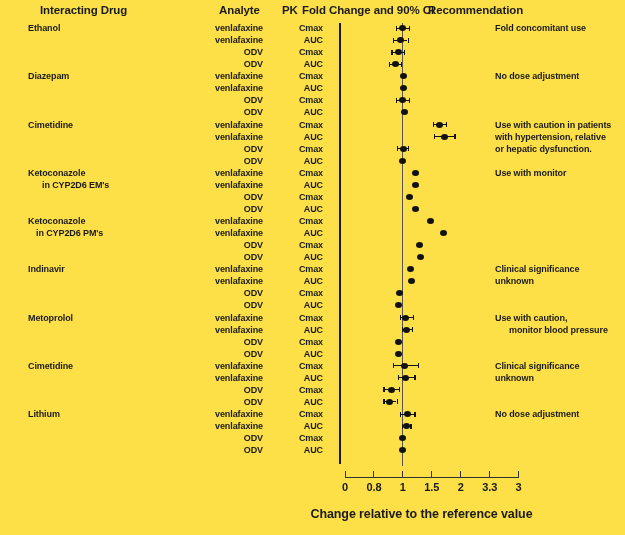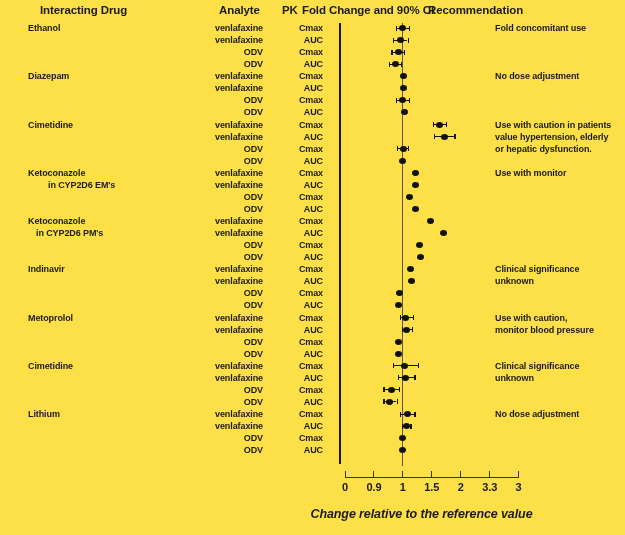--- a/index.html
+++ b/index.html
@@ -10,21 +10,21 @@
   .t{position:absolute;font-weight:bold;color:#1a1a1a;white-space:nowrap;letter-spacing:-0.1px;}
   .hdr{font-size:11.5px;line-height:14px;}
   .row-text{font-size:9px;line-height:12px;height:12px;}
   .ra{text-align:right;}
   .vline{position:absolute;background:#1a1a1a;}
   .dot{position:absolute;width:7px;height:6px;background:#111111;border-radius:50%;}
   .wl{position:absolute;height:1px;background:#111111;}
   .cap{position:absolute;width:1.2px;height:5px;background:#111111;}
   .tick{position:absolute;width:1px;height:6.5px;background:#333333;}
   .ticklab{position:absolute;width:30px;text-align:center;font-size:11px;line-height:12px;}
-  .axis-title{font-size:12.5px;width:253px;text-align:center;font-style:italic;}
+  .axis-title{font-size:12.5px;width:253px;text-align:center;}
 </style>
 </head>
 <body>
 
 <div id="fig">
 
   <div class="t hdr" style="left:40px;top:3px;">Interacting Drug</div>
   <div class="t hdr" style="left:219px;top:3px;">Analyte</div>
   <div class="t hdr" style="left:282px;top:3px;">PK</div>
   <div class="t hdr" style="left:302px;top:3px;">Fold Change and 90% CI</div>
@@ -72,21 +72,21 @@
       <div class="t row-text ra" style="left: 273px; top: 94.38px; width: 50px;">Cmax</div>
       <div class="wl" style="left: 396.5px; top: 99.88px; width: 12.15px;"></div>
       <div class="cap" style="left: 395.5px; top: 97.88px;"></div>
       <div class="cap" style="left: 408.66px; top: 97.88px;"></div>
       <div class="dot" style="left: 399.37px; top: 97.38px;"></div>
       <div class="t row-text ra" style="left: 153px; top: 106.44px; width: 110px;">ODV</div>
       <div class="t row-text ra" style="left: 273px; top: 106.44px; width: 50px;">AUC</div>
       <div class="dot" style="left: 400.53px; top: 109.44px;"></div>
       <div class="t row-text" style="left: 28px; top: 118.5px;">Cimetidine</div>
       <div class="t row-text" style="left: 495px; top: 118.5px;">Use with caution in patients</div>
-      <div class="t row-text" style="left: 495px; top: 130.57px;">value hypertension, elderly</div>
+      <div class="t row-text" style="left: 495px; top: 130.57px;">with hypertension, relative</div>
       <div class="t row-text" style="left: 495px; top: 142.63px;">or hepatic dysfunction.</div>
       <div class="t row-text ra" style="left: 153px; top: 118.5px; width: 110px;">venlafaxine</div>
       <div class="t row-text ra" style="left: 273px; top: 118.5px; width: 50px;">Cmax</div>
       <div class="wl" style="left: 434.12px; top: 124px; width: 12.15px;"></div>
       <div class="cap" style="left: 433.12px; top: 122px;"></div>
       <div class="cap" style="left: 446.27px; top: 122px;"></div>
       <div class="dot" style="left: 436.41px; top: 121.5px;"></div>
       <div class="t row-text ra" style="left: 153px; top: 130.57px; width: 110px;">venlafaxine</div>
       <div class="t row-text ra" style="left: 273px; top: 130.57px; width: 50px;">AUC</div>
       <div class="wl" style="left: 435.28px; top: 136.07px; width: 19.1px;"></div>
@@ -96,21 +96,21 @@
       <div class="t row-text ra" style="left: 153px; top: 142.63px; width: 110px;">ODV</div>
       <div class="t row-text ra" style="left: 273px; top: 142.63px; width: 50px;">Cmax</div>
       <div class="wl" style="left: 398.24px; top: 148.13px; width: 9.84px;"></div>
       <div class="cap" style="left: 397.24px; top: 146.13px;"></div>
       <div class="cap" style="left: 408.08px; top: 146.13px;"></div>
       <div class="dot" style="left: 399.95px; top: 145.63px;"></div>
       <div class="t row-text ra" style="left: 153px; top: 154.69px; width: 110px;">ODV</div>
       <div class="t row-text ra" style="left: 273px; top: 154.69px; width: 50px;">AUC</div>
       <div class="dot" style="left: 399.37px; top: 157.69px;"></div>
       <div class="t row-text" style="left: 28px; top: 166.76px;">Ketoconazole</div>
-      <div class="t row-text" style="left: 48px; top: 178.82px; text-align: right;">in CYP2D6 EM's</div>
+      <div class="t row-text" style="left: 42px; top: 178.82px; text-align: right;">in CYP2D6 EM's</div>
       <div class="t row-text" style="left: 495px; top: 166.76px;">Use with monitor</div>
       <div class="t row-text ra" style="left: 153px; top: 166.76px; width: 110px;">venlafaxine</div>
       <div class="t row-text ra" style="left: 273px; top: 166.76px; width: 50px;">Cmax</div>
       <div class="dot" style="left: 412.1px; top: 169.76px;"></div>
       <div class="t row-text ra" style="left: 153px; top: 178.82px; width: 110px;">venlafaxine</div>
       <div class="t row-text ra" style="left: 273px; top: 178.82px; width: 50px;">AUC</div>
       <div class="dot" style="left: 411.52px; top: 181.82px;"></div>
       <div class="t row-text ra" style="left: 153px; top: 190.88px; width: 110px;">ODV</div>
       <div class="t row-text ra" style="left: 273px; top: 190.88px; width: 50px;">Cmax</div>
       <div class="dot" style="left: 405.74px; top: 193.88px;"></div>
@@ -141,21 +141,21 @@
       <div class="t row-text ra" style="left: 273px; top: 275.32px; width: 50px;">AUC</div>
       <div class="dot" style="left: 408.05px; top: 278.32px;"></div>
       <div class="t row-text ra" style="left: 153px; top: 287.39px; width: 110px;">ODV</div>
       <div class="t row-text ra" style="left: 273px; top: 287.39px; width: 50px;">Cmax</div>
       <div class="dot" style="left: 396.48px; top: 290.39px;"></div>
       <div class="t row-text ra" style="left: 153px; top: 299.45px; width: 110px;">ODV</div>
       <div class="t row-text ra" style="left: 273px; top: 299.45px; width: 50px;">AUC</div>
       <div class="dot" style="left: 394.74px; top: 302.45px;"></div>
       <div class="t row-text" style="left: 28px; top: 311.51px;">Metoprolol</div>
       <div class="t row-text" style="left: 495px; top: 311.51px;">Use with caution,</div>
-      <div class="t row-text" style="left: 495px; top: 323.57px;">monitor blood pressure</div>
+      <div class="t row-text" style="left: 509px; top: 323.57px;">monitor blood pressure</div>
       <div class="t row-text ra" style="left: 153px; top: 311.51px; width: 110px;">venlafaxine</div>
       <div class="t row-text ra" style="left: 273px; top: 311.51px; width: 50px;">Cmax</div>
       <div class="wl" style="left: 401.13px; top: 317.01px; width: 12.15px;"></div>
       <div class="cap" style="left: 400.13px; top: 315.01px;"></div>
       <div class="cap" style="left: 413.29px; top: 315.01px;"></div>
       <div class="dot" style="left: 402.26px; top: 314.51px;"></div>
       <div class="t row-text ra" style="left: 153px; top: 323.57px; width: 110px;">venlafaxine</div>
       <div class="t row-text ra" style="left: 273px; top: 323.57px; width: 50px;">AUC</div>
       <div class="wl" style="left: 402.87px; top: 329.07px; width: 8.68px;"></div>
       <div class="cap" style="left: 401.87px; top: 327.07px;"></div>
@@ -214,21 +214,21 @@
       <div class="t row-text ra" style="left: 153px; top: 444.21px; width: 110px;">ODV</div>
       <div class="t row-text ra" style="left: 273px; top: 444.21px; width: 50px;">AUC</div>
       <div class="dot" style="left: 399.37px; top: 447.21px;"></div>
     </div>
 
   <div class="vline" style="left:345px;top:477px;width:173.6px;height:1.2px;background:#333333;"></div>
   <div id="axis-layer">
       <div class="tick" style="left: 344.5px; top: 471px;"></div>
       <div class="t ticklab" style="left: 330px; top: 481px;">0</div>
       <div class="tick" style="left: 373.44px; top: 471px;"></div>
-      <div class="t ticklab" style="left: 358.94px; top: 481px;">0.9</div>
+      <div class="t ticklab" style="left: 358.94px; top: 481px;">0.8</div>
       <div class="tick" style="left: 402.37px; top: 471px;"></div>
       <div class="t ticklab" style="left: 387.87px; top: 481px;">1</div>
       <div class="tick" style="left: 431.31px; top: 471px;"></div>
       <div class="t ticklab" style="left: 416.81px; top: 481px;">1.5</div>
       <div class="tick" style="left: 460.24px; top: 471px;"></div>
       <div class="t ticklab" style="left: 445.74px; top: 481px;">2</div>
       <div class="tick" style="left: 489.17px; top: 471px;"></div>
       <div class="t ticklab" style="left: 474.67px; top: 481px;">3.3</div>
       <div class="tick" style="left: 518.11px; top: 471px;"></div>
       <div class="t ticklab" style="left: 503.61px; top: 481px;">3</div>

